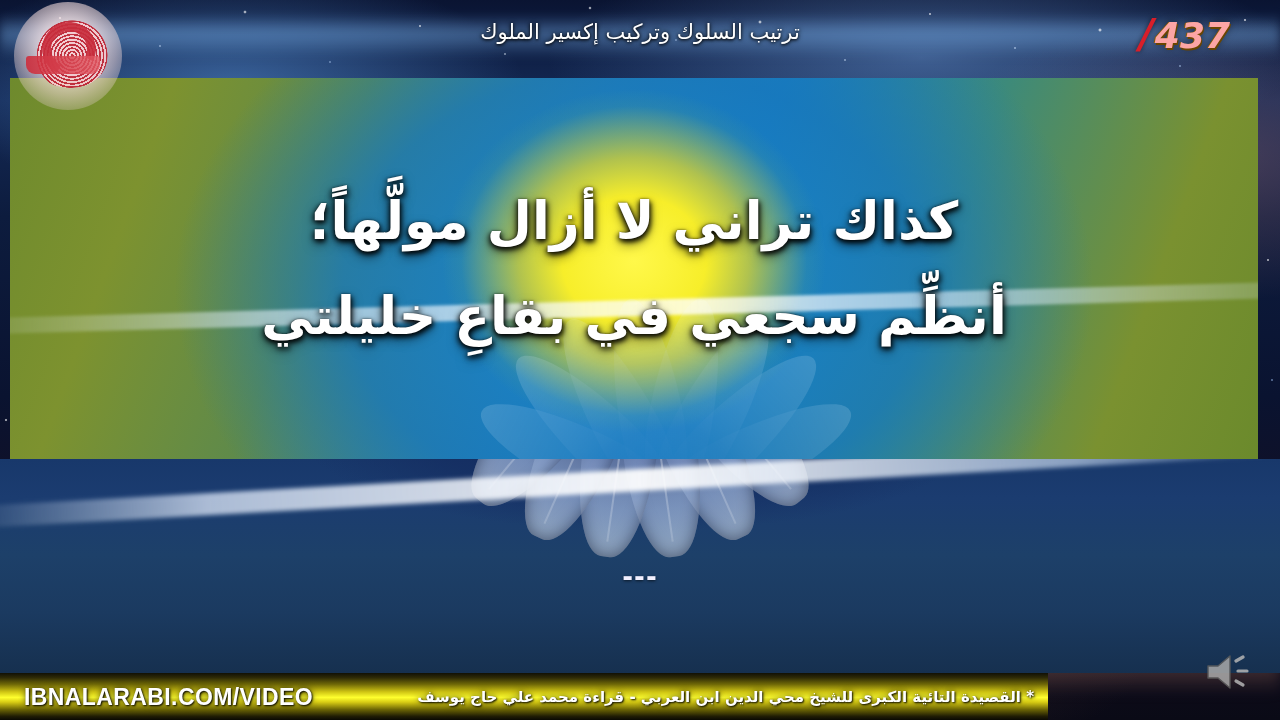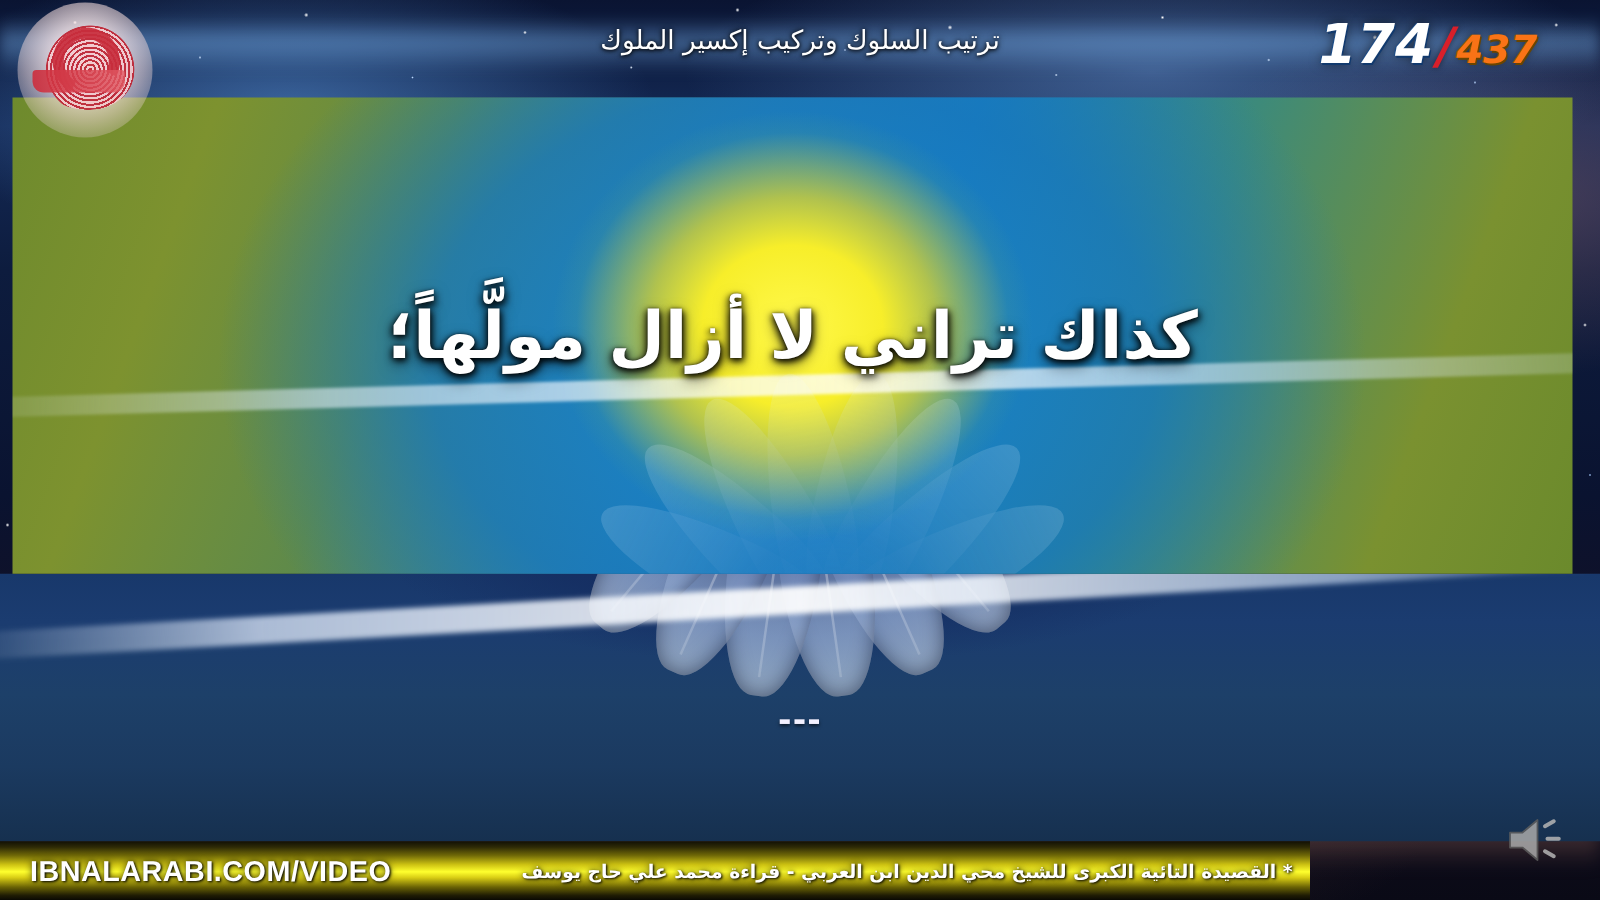--- a/index.html
+++ b/index.html
@@ -147,22 +147,22 @@
     color:#ffffff;
     text-shadow:1px 2px 0 #123a6e, -1px 0 0 #1d4c86, 0 0 9px rgba(0,0,0,.6);
   }
   .counter .slash {
     font-size:40px;
     color:#d81f2a;
     margin:0 1px 0 3px;
     text-shadow:0 0 5px rgba(0,0,0,.55);
   }
   .counter .tot {
-    font-size:31px;
-    color:#f97316;
+    font-size:36px;
+    color:#fca5a5;
     text-shadow:1px 2px 0 #6a4500, -1px 0 0 #8a5b00, 0 0 8px rgba(0,0,0,.55);
   }
 
   
   .panel {
     position:absolute;
     left:10px; top:78px;
     width:1248px; height:381px;
     z-index:4;
     overflow:hidden;
@@ -316,41 +316,41 @@
     <div class="logo">
       <div class="logo-disc"></div>
       <div class="logo-swirl"></div>
       <div class="logo-hook"></div>
       <div class="logo-tail"></div>
     </div>
 
     <div class="header-title">ترتيب السلوك وتركيب إكسير الملوك</div>
 
     <div class="counter">
-      <span class="cur">174</span>
       <span class="slash">/</span>
       <span class="tot">437</span>
     </div>
   </div>
 
   <div class="panel">
     <div class="panel-petals">
       <span style="transform:rotate(-64deg)"></span>
       <span style="transform:rotate(-46deg)"></span>
       <span style="transform:rotate(-28deg)"></span>
       <span style="transform:rotate(-10deg)"></span>
       <span style="transform:rotate(10deg)"></span>
       <span style="transform:rotate(28deg)"></span>
       <span style="transform:rotate(46deg)"></span>
       <span style="transform:rotate(64deg)"></span>
     </div>
     <div class="panel-sheen"></div>
 
     <div class="verse-wrap">
       <div class="verse-line">كذاك تراني لا أزال مولَّهاً؛</div>
+      <div class="verse-line">أنظِّم سجعي في بقاعِ خليلتي</div>
     </div>
   </div>
 
   <div class="lower">
     <div class="petal-core"></div>
     <div class="petals">
 
       <span style="transform:rotate(-56deg)"></span>
       <span style="transform:rotate(-40deg)"></span>
       <span style="transform:rotate(-24deg)"></span>

